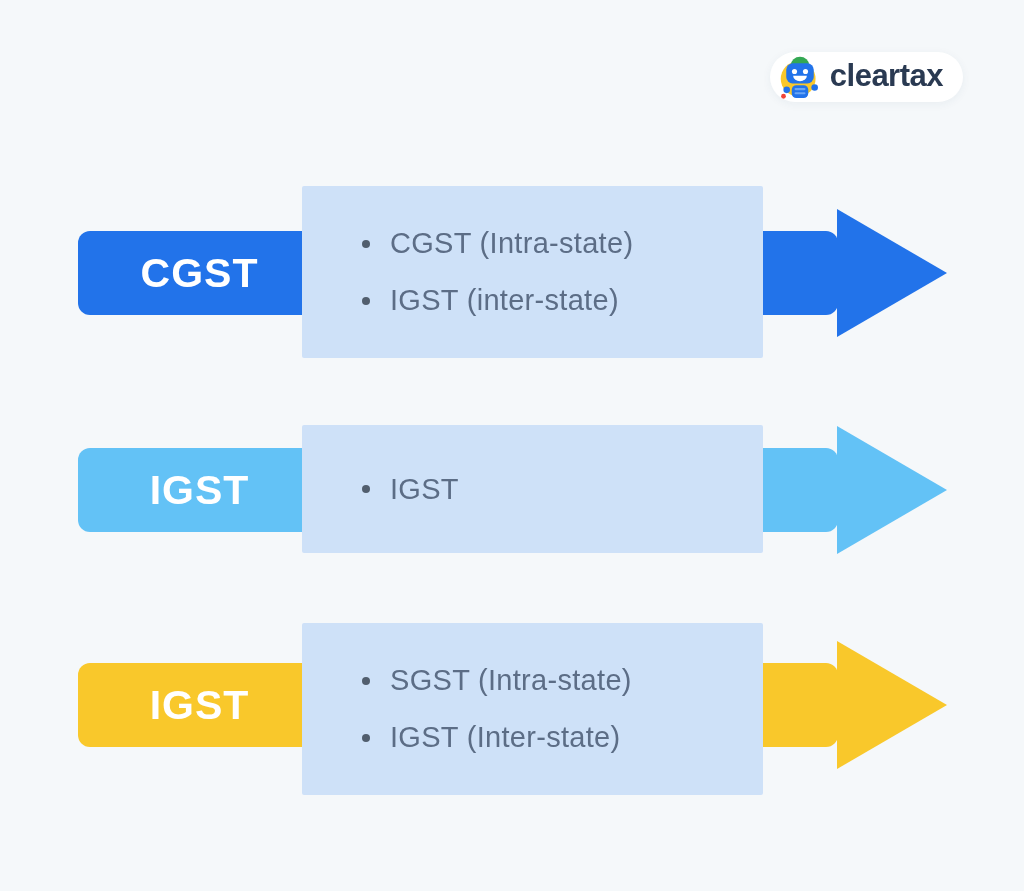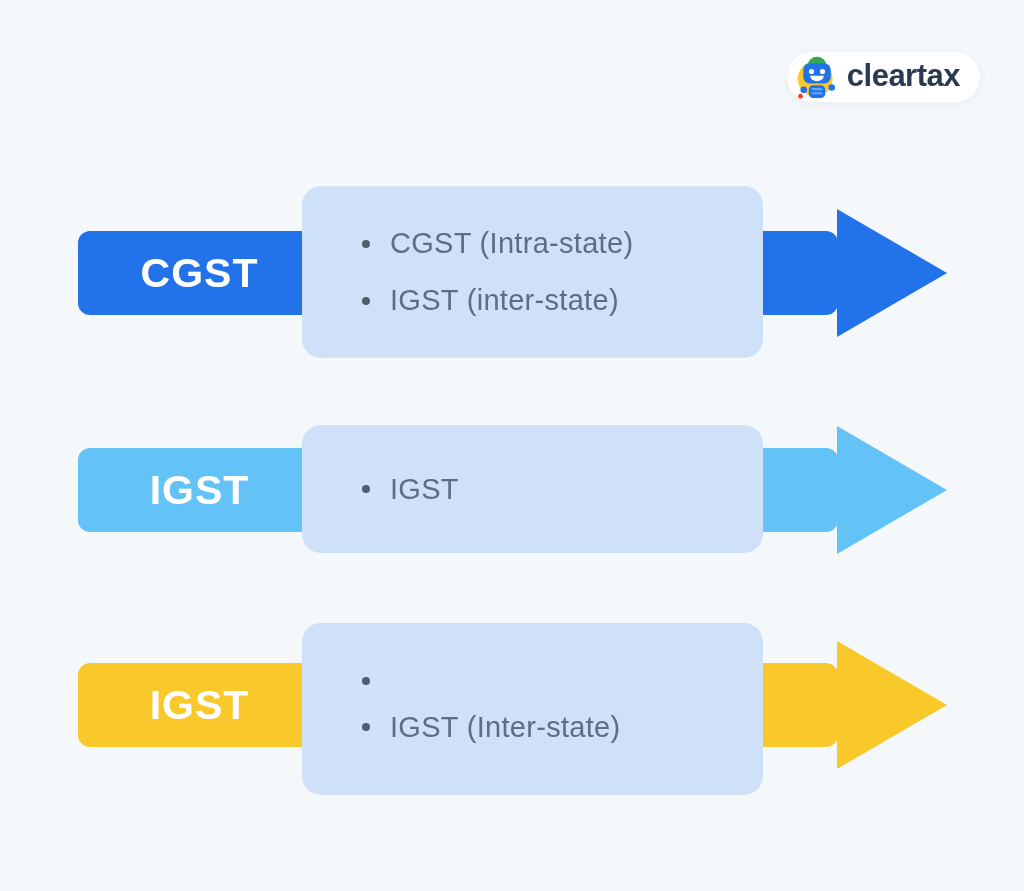--- a/index.html
+++ b/index.html
@@ -11,21 +11,21 @@
     width: 1024px;
     height: 891px;
     background: #f5f8fa;
     overflow: hidden;
   }
 
   
   .logo-pill {
     position: absolute;
     top: 52px;
-    right: 44px;
+    right: 61px;
     height: 50px;
     background: #ffffff;
     border-radius: 25px;
     display: flex;
     align-items: center;
     padding: 0 20px 0 8px;
     gap: 8px;
     box-shadow: 0 2px 10px rgba(40,60,100,0.06);
     text-align: right;
   }
@@ -64,21 +64,21 @@
     width: 0;
     height: 0;
     border-top: 64px solid transparent;
     border-bottom: 64px solid transparent;
   }
   .box {
     position: absolute;
     left: 302px;
     width: 461px;
     background: #cee1f8;
-    border-radius: 19px;
+    border-radius: 2px;
     display: flex;
     flex-direction: column;
     justify-content: center;
     padding-left: 60px;
     gap: 28px;
   }
   .item {
     display: flex;
     align-items: center;
     font-size: 29px;
@@ -166,20 +166,21 @@
   </section>
 
   <section>
     <div class="bar bar-sgst">
       <span class="bar-label">IGST</span>
     </div>
     <div class="arrowhead head-sgst"></div>
     <div class="box box-sgst">
       <div class="item">
         <span class="bullet-dot"></span>
+        <span>SGST (Intra-state)</span>
       </div>
       <div class="item">
         <span class="bullet-dot"></span>
         <span>IGST (Inter-state)</span>
       </div>
     </div>
   </section>
 
 </div>
 

